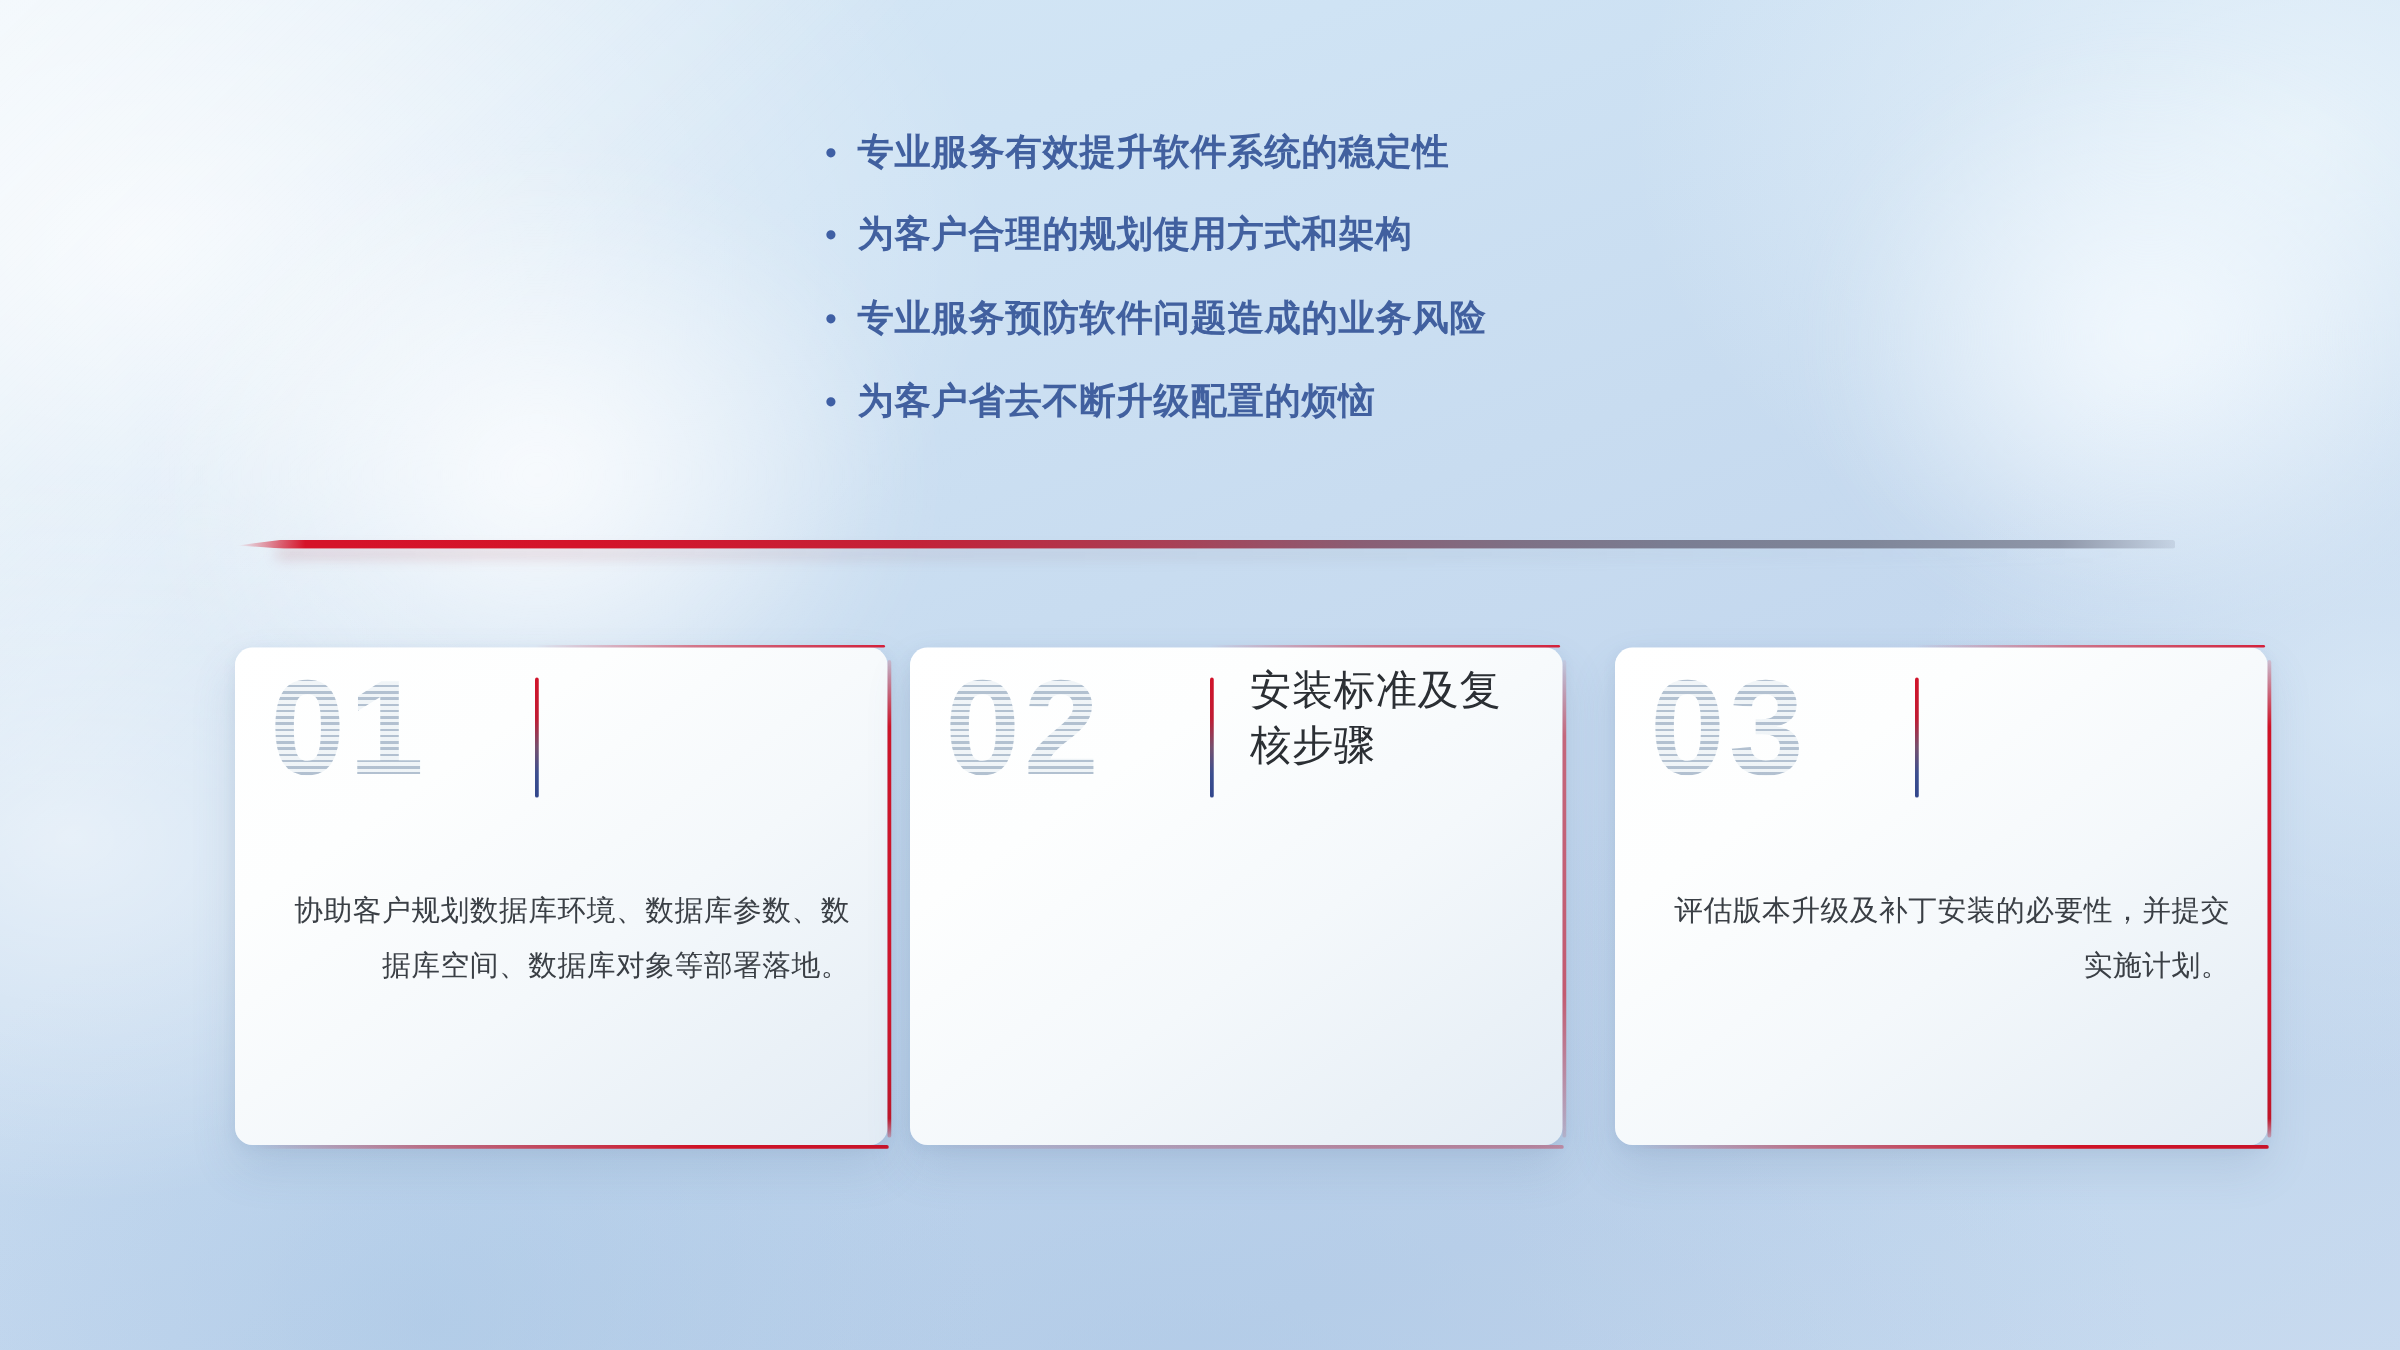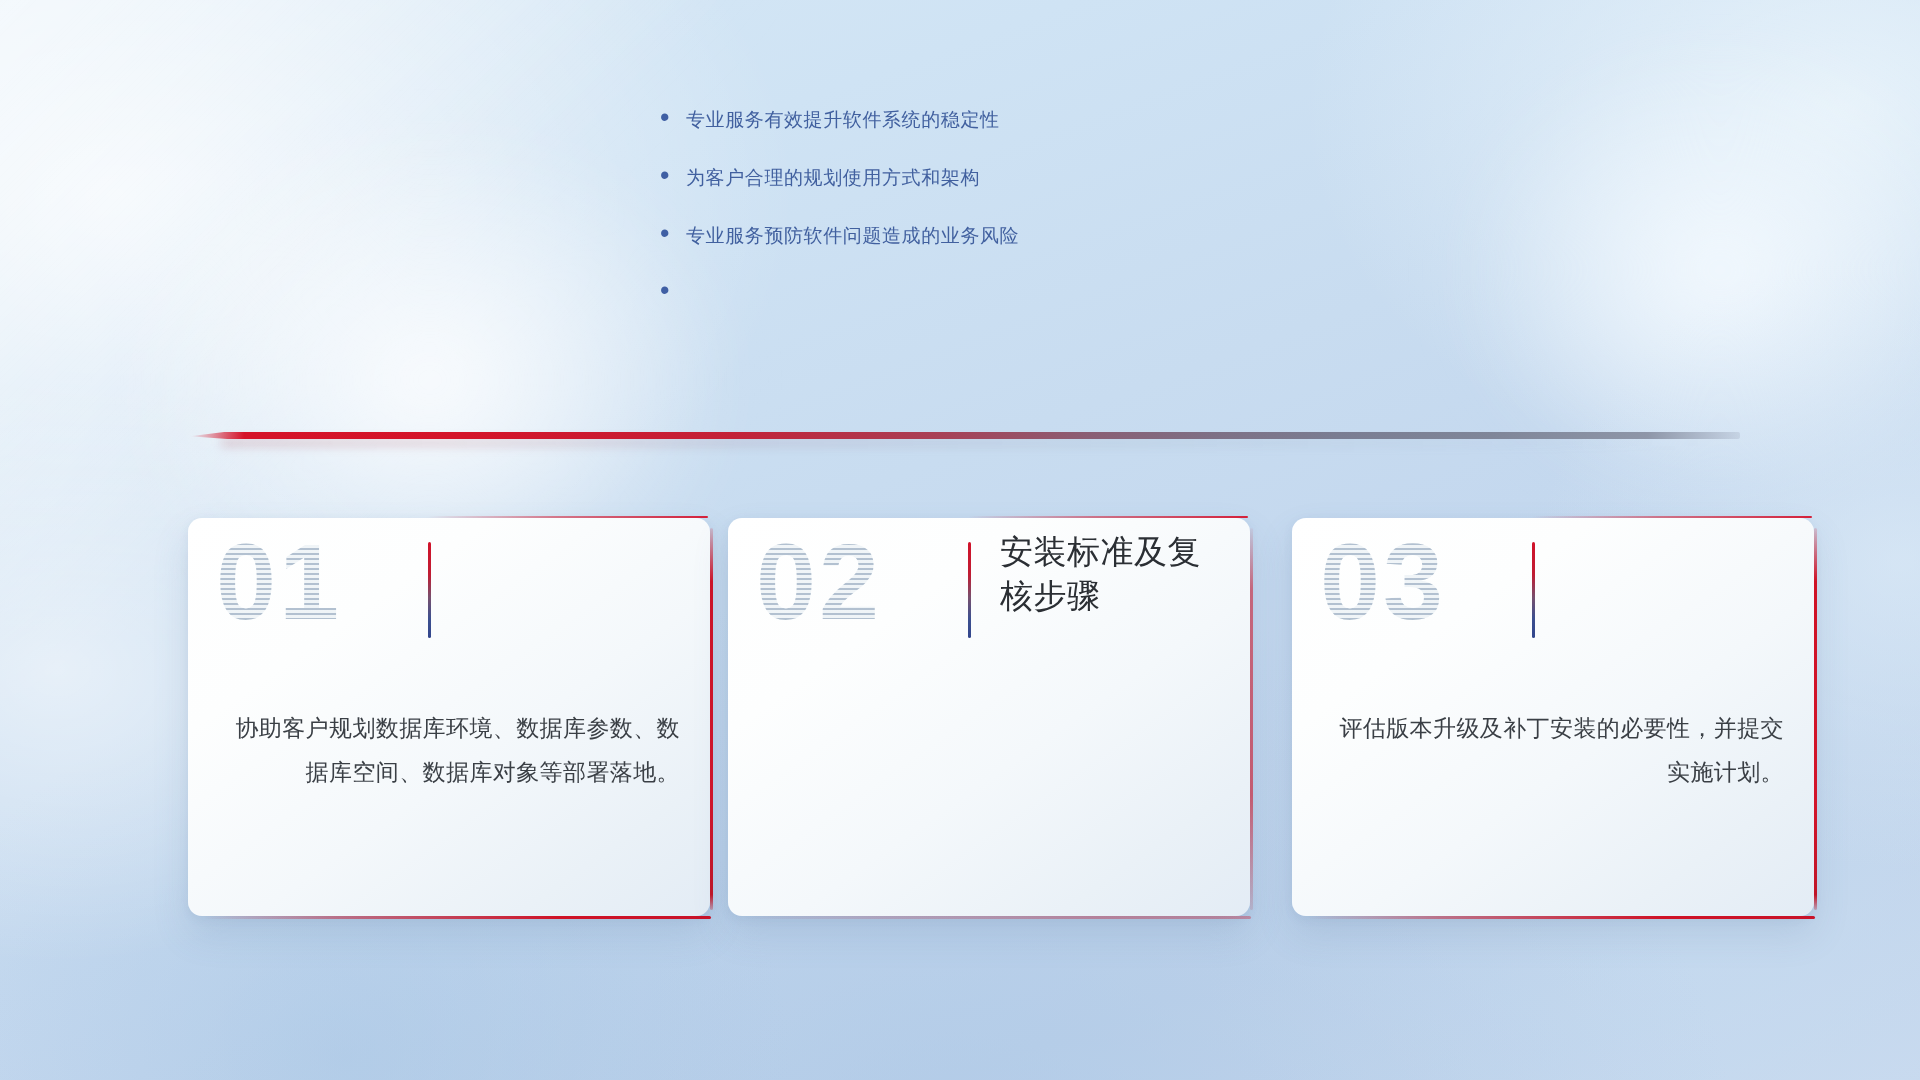--- a/index.html
+++ b/index.html
@@ -78,25 +78,25 @@
   }
   .bullet-dot {
     width: 26px;
     flex: 0 0 26px;
     color: #3f5fa4;
     font-size: 27px;
     line-height: 1;
     text-align: left;
   }
   .bullet-text {
-    font-size: 19px;
+    font-size: 29px;
     line-height: 1.25;
     color: #41609f;
     letter-spacing: 0.6px;
-    font-weight: 400;
+    font-weight: 700;
     white-space: nowrap;
   }
 
   
   .divider-wrap {
     position: absolute;
     left: 190px;
     top: 428px;
     width: 1550px;
     height: 16px;
@@ -273,20 +273,21 @@
       <span class="bullet-text">为客户合理的规划使用方式和架构</span>
     </div>
 
     <div class="bullet-row">
       <span class="bullet-dot">•</span>
       <span class="bullet-text">专业服务预防软件问题造成的业务风险</span>
     </div>
 
     <div class="bullet-row">
       <span class="bullet-dot">•</span>
+      <span class="bullet-text">为客户省去不断升级配置的烦恼</span>
     </div>
 
   </div>
 
   <div class="divider-wrap">
     <div class="divider-shadow"></div>
     <div class="divider-line"></div>
   </div>
 
   <div class="cards">

